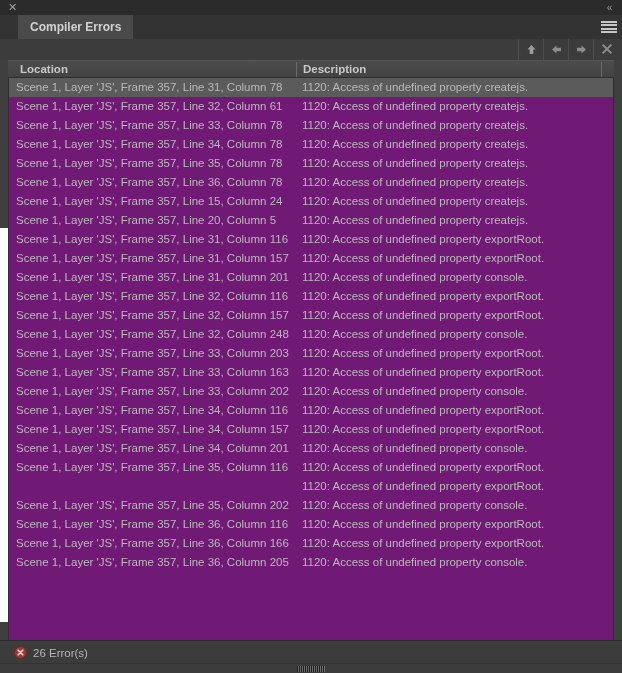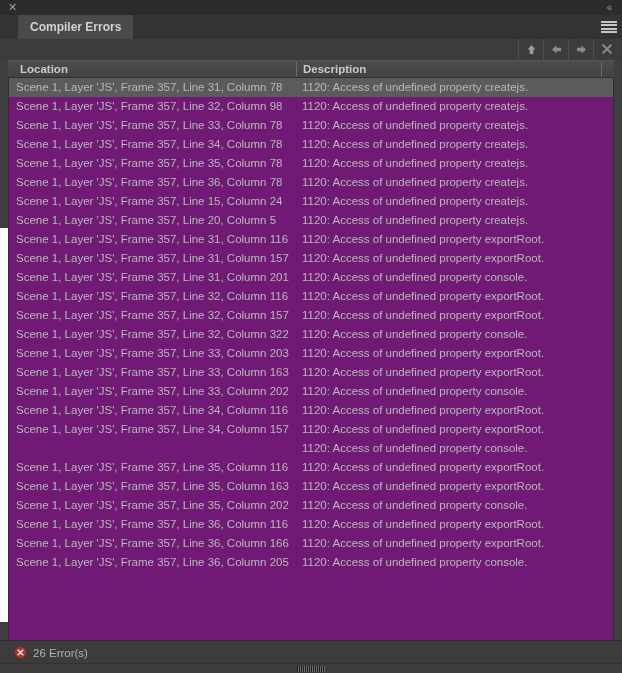--- a/index.html
+++ b/index.html
@@ -306,21 +306,21 @@
     <div class="divider d1"></div>
     <div class="divider d2"></div>
   </div>
 
   <div class="listwrap" id="error-list">
       <div class="row selected">
         <span class="loc">Scene 1, Layer 'JS', Frame 357, Line 31, Column 78</span>
         <span class="desc">1120: Access of undefined property createjs.</span>
       </div>
       <div class="row">
-        <span class="loc">Scene 1, Layer 'JS', Frame 357, Line 32, Column 98</span>
+        <span class="loc">Scene 1, Layer 'JS', Frame 357, Line 32, Column 61</span>
         <span class="desc">1120: Access of undefined property createjs.</span>
       </div>
       <div class="row">
         <span class="loc">Scene 1, Layer 'JS', Frame 357, Line 33, Column 78</span>
         <span class="desc">1120: Access of undefined property createjs.</span>
       </div>
       <div class="row">
         <span class="loc">Scene 1, Layer 'JS', Frame 357, Line 34, Column 78</span>
         <span class="desc">1120: Access of undefined property createjs.</span>
       </div>
@@ -354,21 +354,21 @@
       </div>
       <div class="row">
         <span class="loc">Scene 1, Layer 'JS', Frame 357, Line 32, Column 116</span>
         <span class="desc">1120: Access of undefined property exportRoot.</span>
       </div>
       <div class="row">
         <span class="loc">Scene 1, Layer 'JS', Frame 357, Line 32, Column 157</span>
         <span class="desc">1120: Access of undefined property exportRoot.</span>
       </div>
       <div class="row">
-        <span class="loc">Scene 1, Layer 'JS', Frame 357, Line 32, Column 322</span>
+        <span class="loc">Scene 1, Layer 'JS', Frame 357, Line 32, Column 248</span>
         <span class="desc">1120: Access of undefined property console.</span>
       </div>
       <div class="row">
         <span class="loc">Scene 1, Layer 'JS', Frame 357, Line 33, Column 203</span>
         <span class="desc">1120: Access of undefined property exportRoot.</span>
       </div>
       <div class="row">
         <span class="loc">Scene 1, Layer 'JS', Frame 357, Line 33, Column 163</span>
         <span class="desc">1120: Access of undefined property exportRoot.</span>
       </div>
@@ -378,28 +378,28 @@
       </div>
       <div class="row">
         <span class="loc">Scene 1, Layer 'JS', Frame 357, Line 34, Column 116</span>
         <span class="desc">1120: Access of undefined property exportRoot.</span>
       </div>
       <div class="row">
         <span class="loc">Scene 1, Layer 'JS', Frame 357, Line 34, Column 157</span>
         <span class="desc">1120: Access of undefined property exportRoot.</span>
       </div>
       <div class="row">
+        <span class="loc">Scene 1, Layer 'JS', Frame 357, Line 34, Column 201</span>
         <span class="desc">1120: Access of undefined property console.</span>
       </div>
       <div class="row">
         <span class="loc">Scene 1, Layer 'JS', Frame 357, Line 35, Column 116</span>
         <span class="desc">1120: Access of undefined property exportRoot.</span>
       </div>
       <div class="row">
-        <span class="loc">Scene 1, Layer 'JS', Frame 357, Line 35, Column 163</span>
         <span class="desc">1120: Access of undefined property exportRoot.</span>
       </div>
       <div class="row">
         <span class="loc">Scene 1, Layer 'JS', Frame 357, Line 35, Column 202</span>
         <span class="desc">1120: Access of undefined property console.</span>
       </div>
       <div class="row">
         <span class="loc">Scene 1, Layer 'JS', Frame 357, Line 36, Column 116</span>
         <span class="desc">1120: Access of undefined property exportRoot.</span>
       </div>

